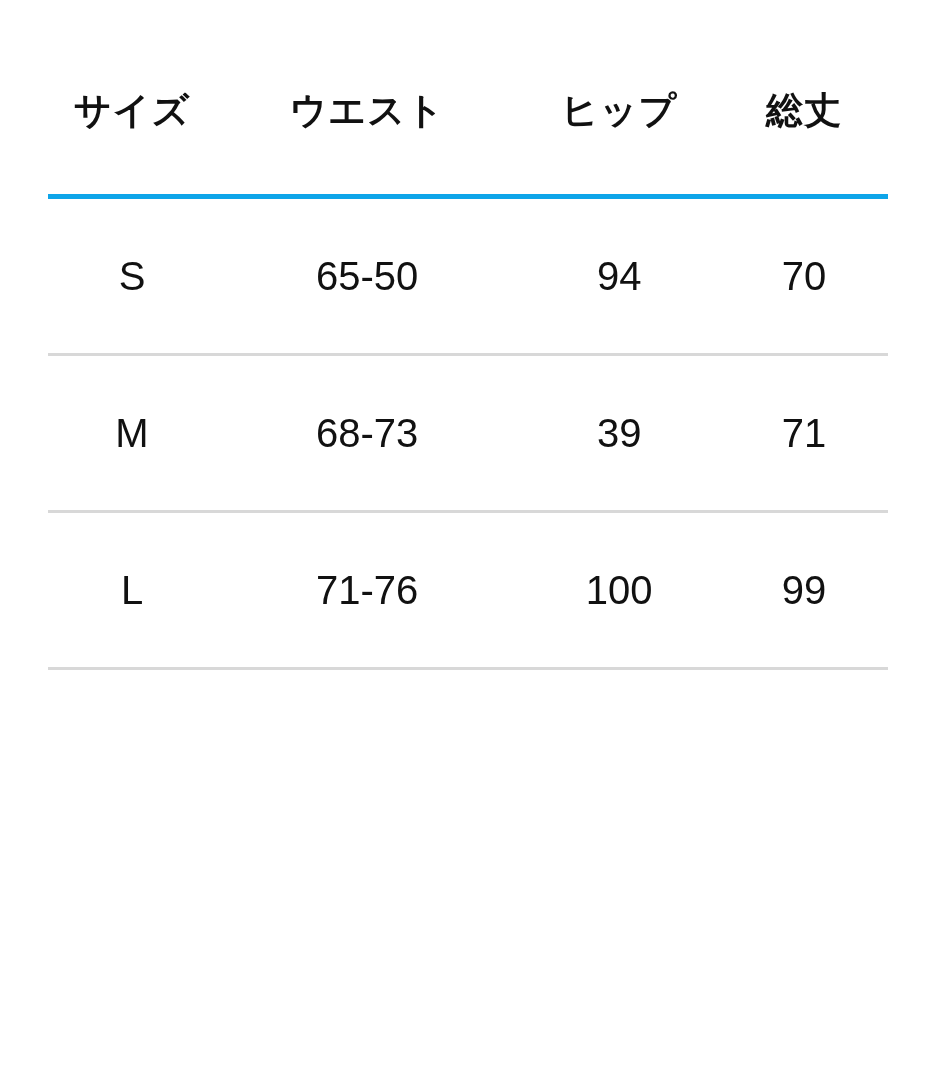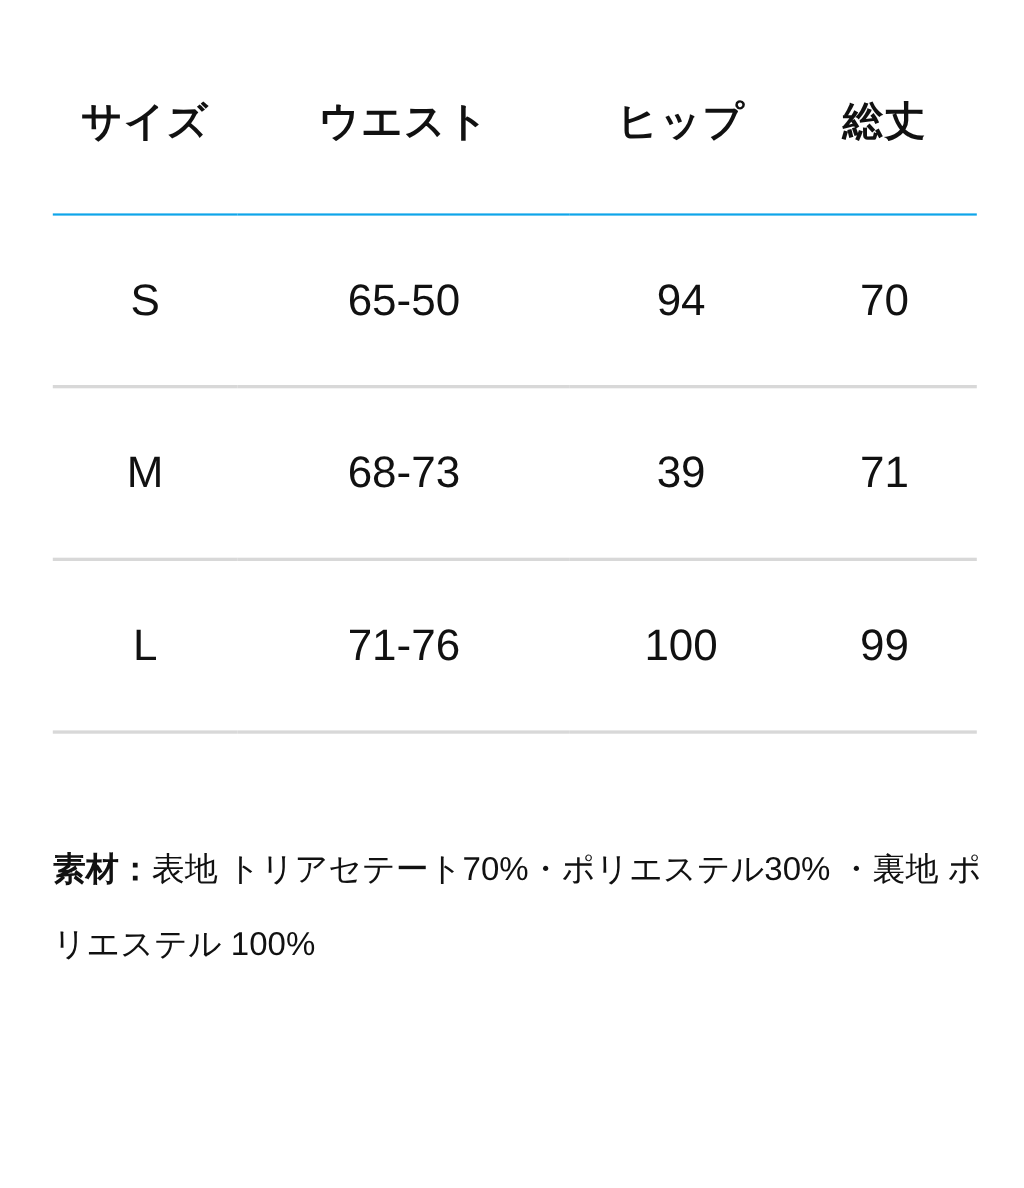--- a/index.html
+++ b/index.html
@@ -25,21 +25,21 @@
   col.c1 { width: 20%; }
   col.c2 { width: 36%; }
   col.c3 { width: 24%; }
   col.c4 { width: 20%; }
   table.size-chart th {
     height: 166px;
     font-size: 37px;
     font-weight: 700;
     text-align: center;
     vertical-align: middle;
-    border-bottom: 2px solid #0ea5e9;
+    border-bottom: 5px solid #0ea5e9;
     padding: 0;
     letter-spacing: 1px;
   }
   table.size-chart td {
     height: 154px;
     font-size: 40px;
     font-weight: 400;
     text-align: center;
     vertical-align: middle;
     border-bottom: 3px solid #d8d8d8;
@@ -94,18 +94,14 @@
       </tr>
       <tr>
         <td>L</td>
         <td>71-76</td>
         <td>100</td>
         <td>99</td>
       </tr>
     </tbody>
   </table>
 
-  <div class="material">
-    <div class="line"><span class="label">素材：</span><span>表地 トリアセテート70%・ポリエステル30% ・裏地 ポ</span></div>
-    <div class="line"><span>リエステル 100%</span></div>
-  </div>
 
 </div>
 
 </body></html>

